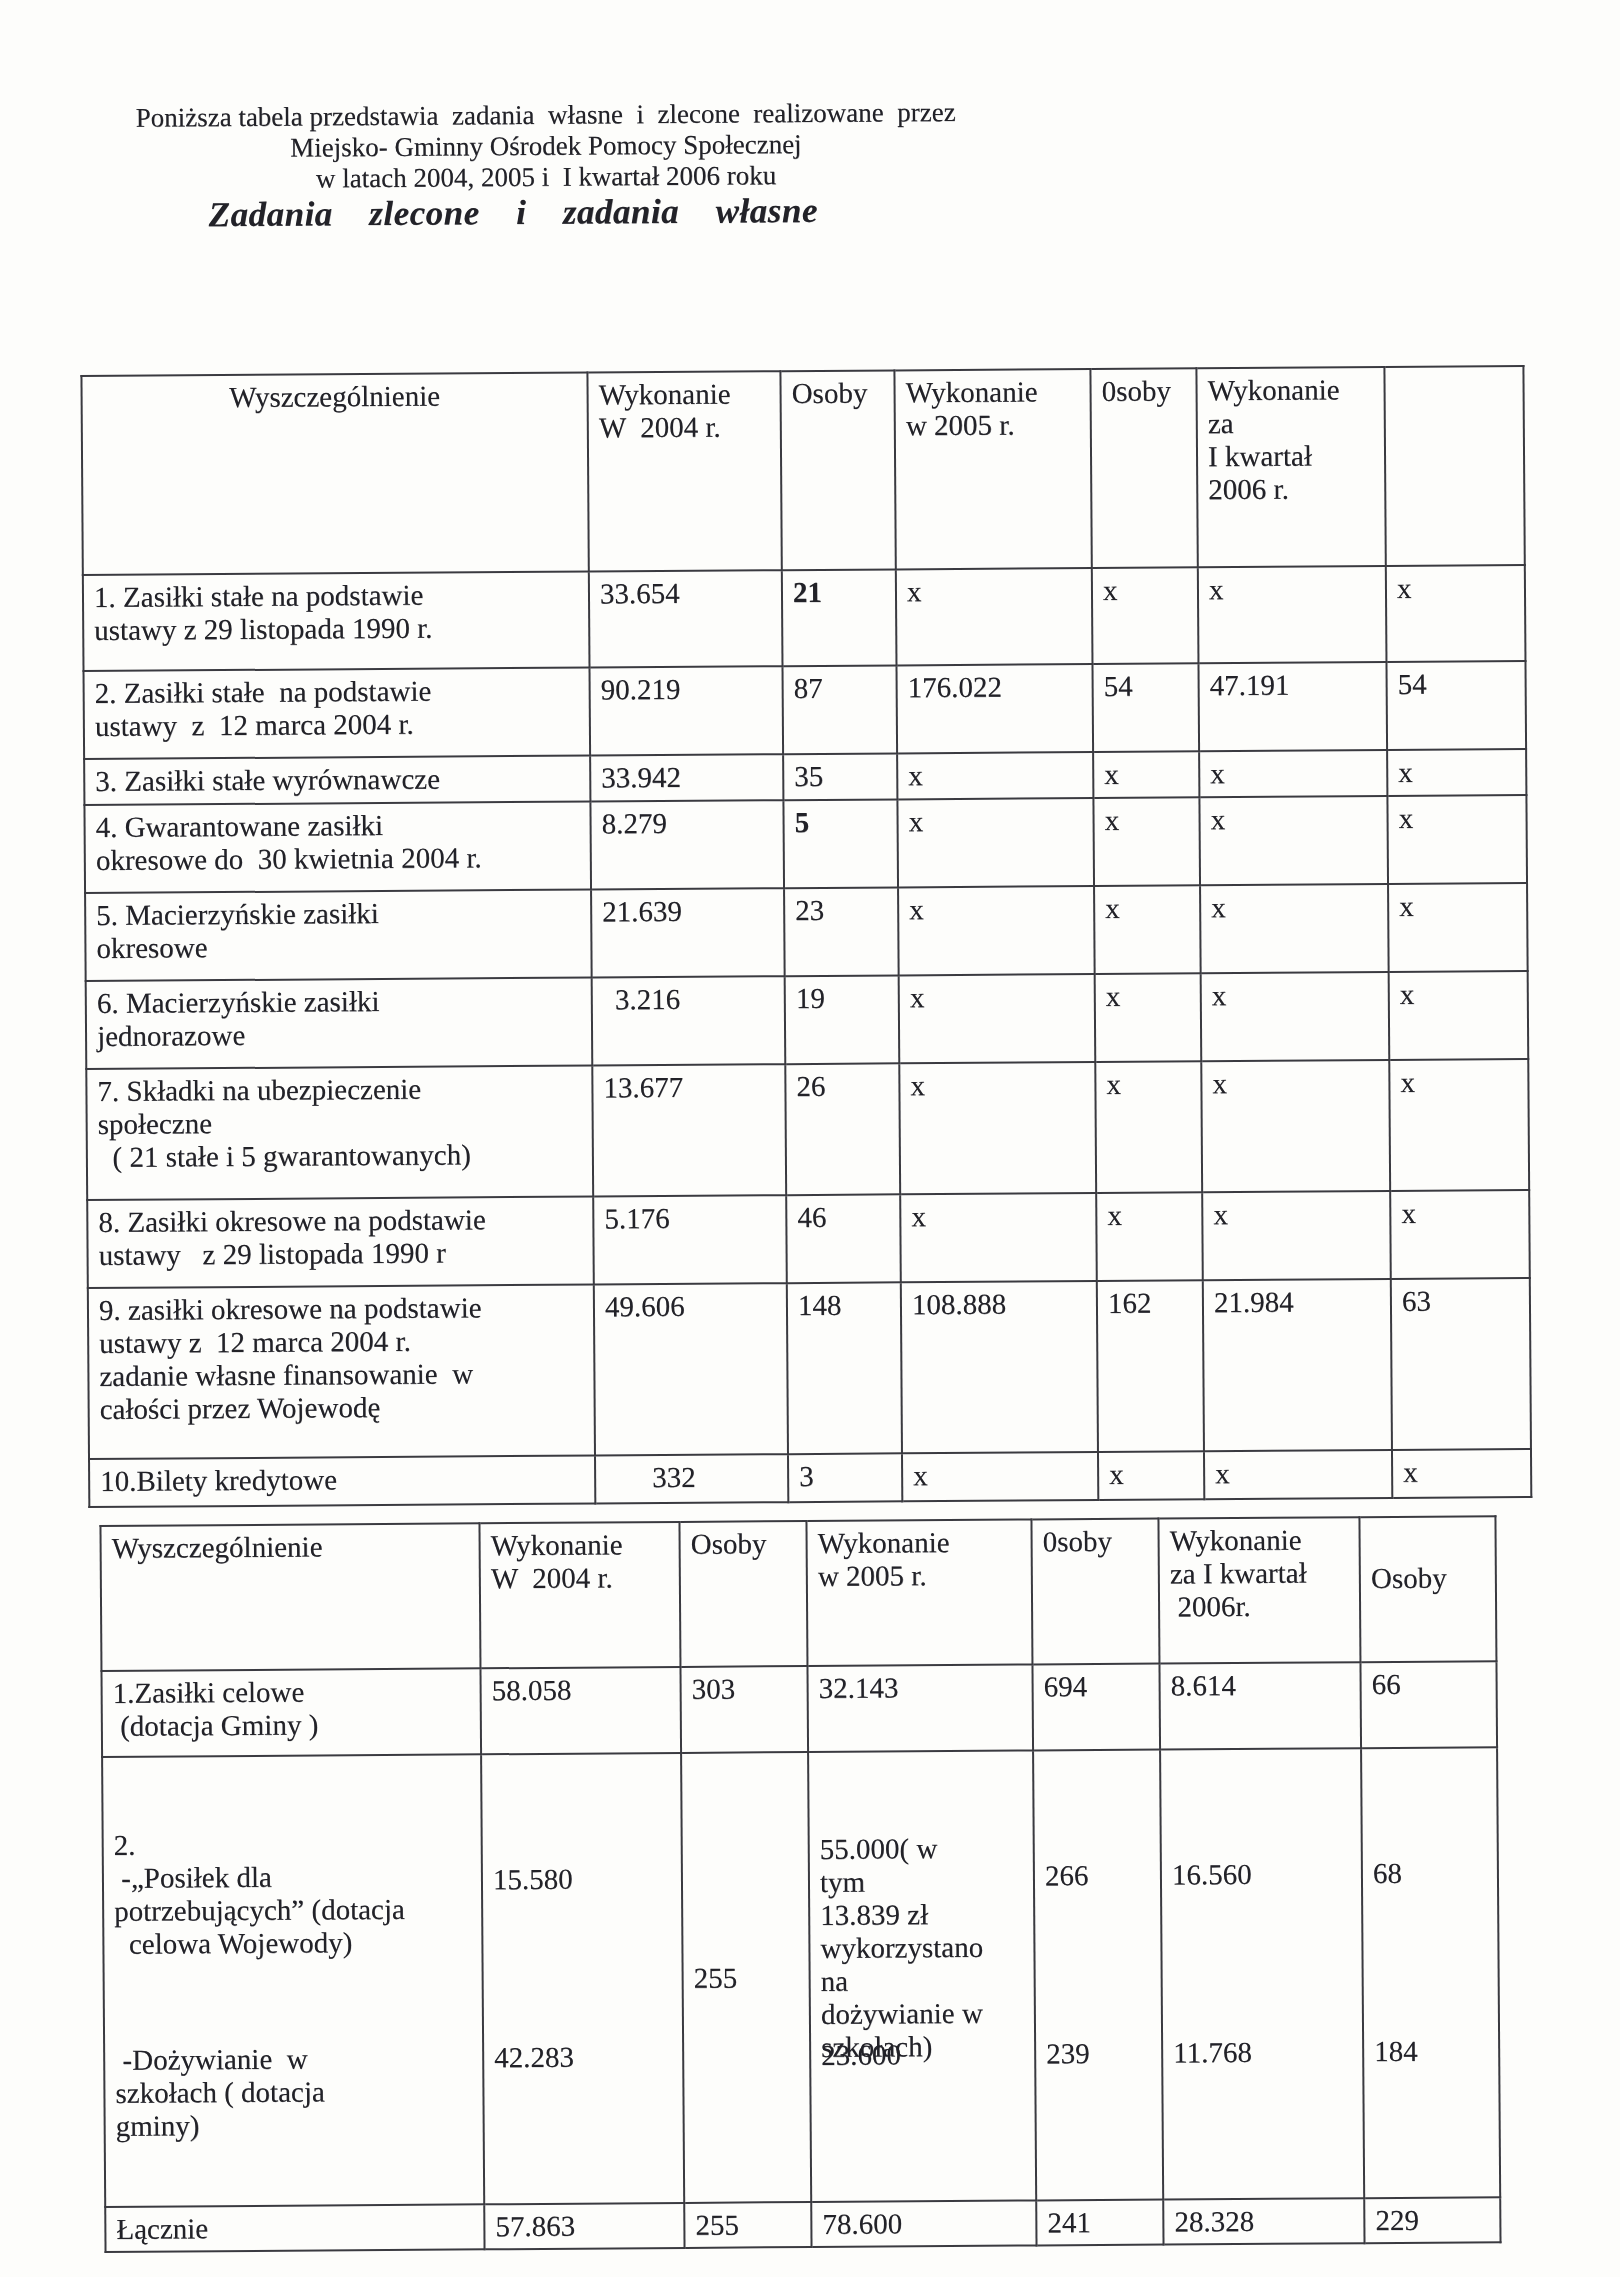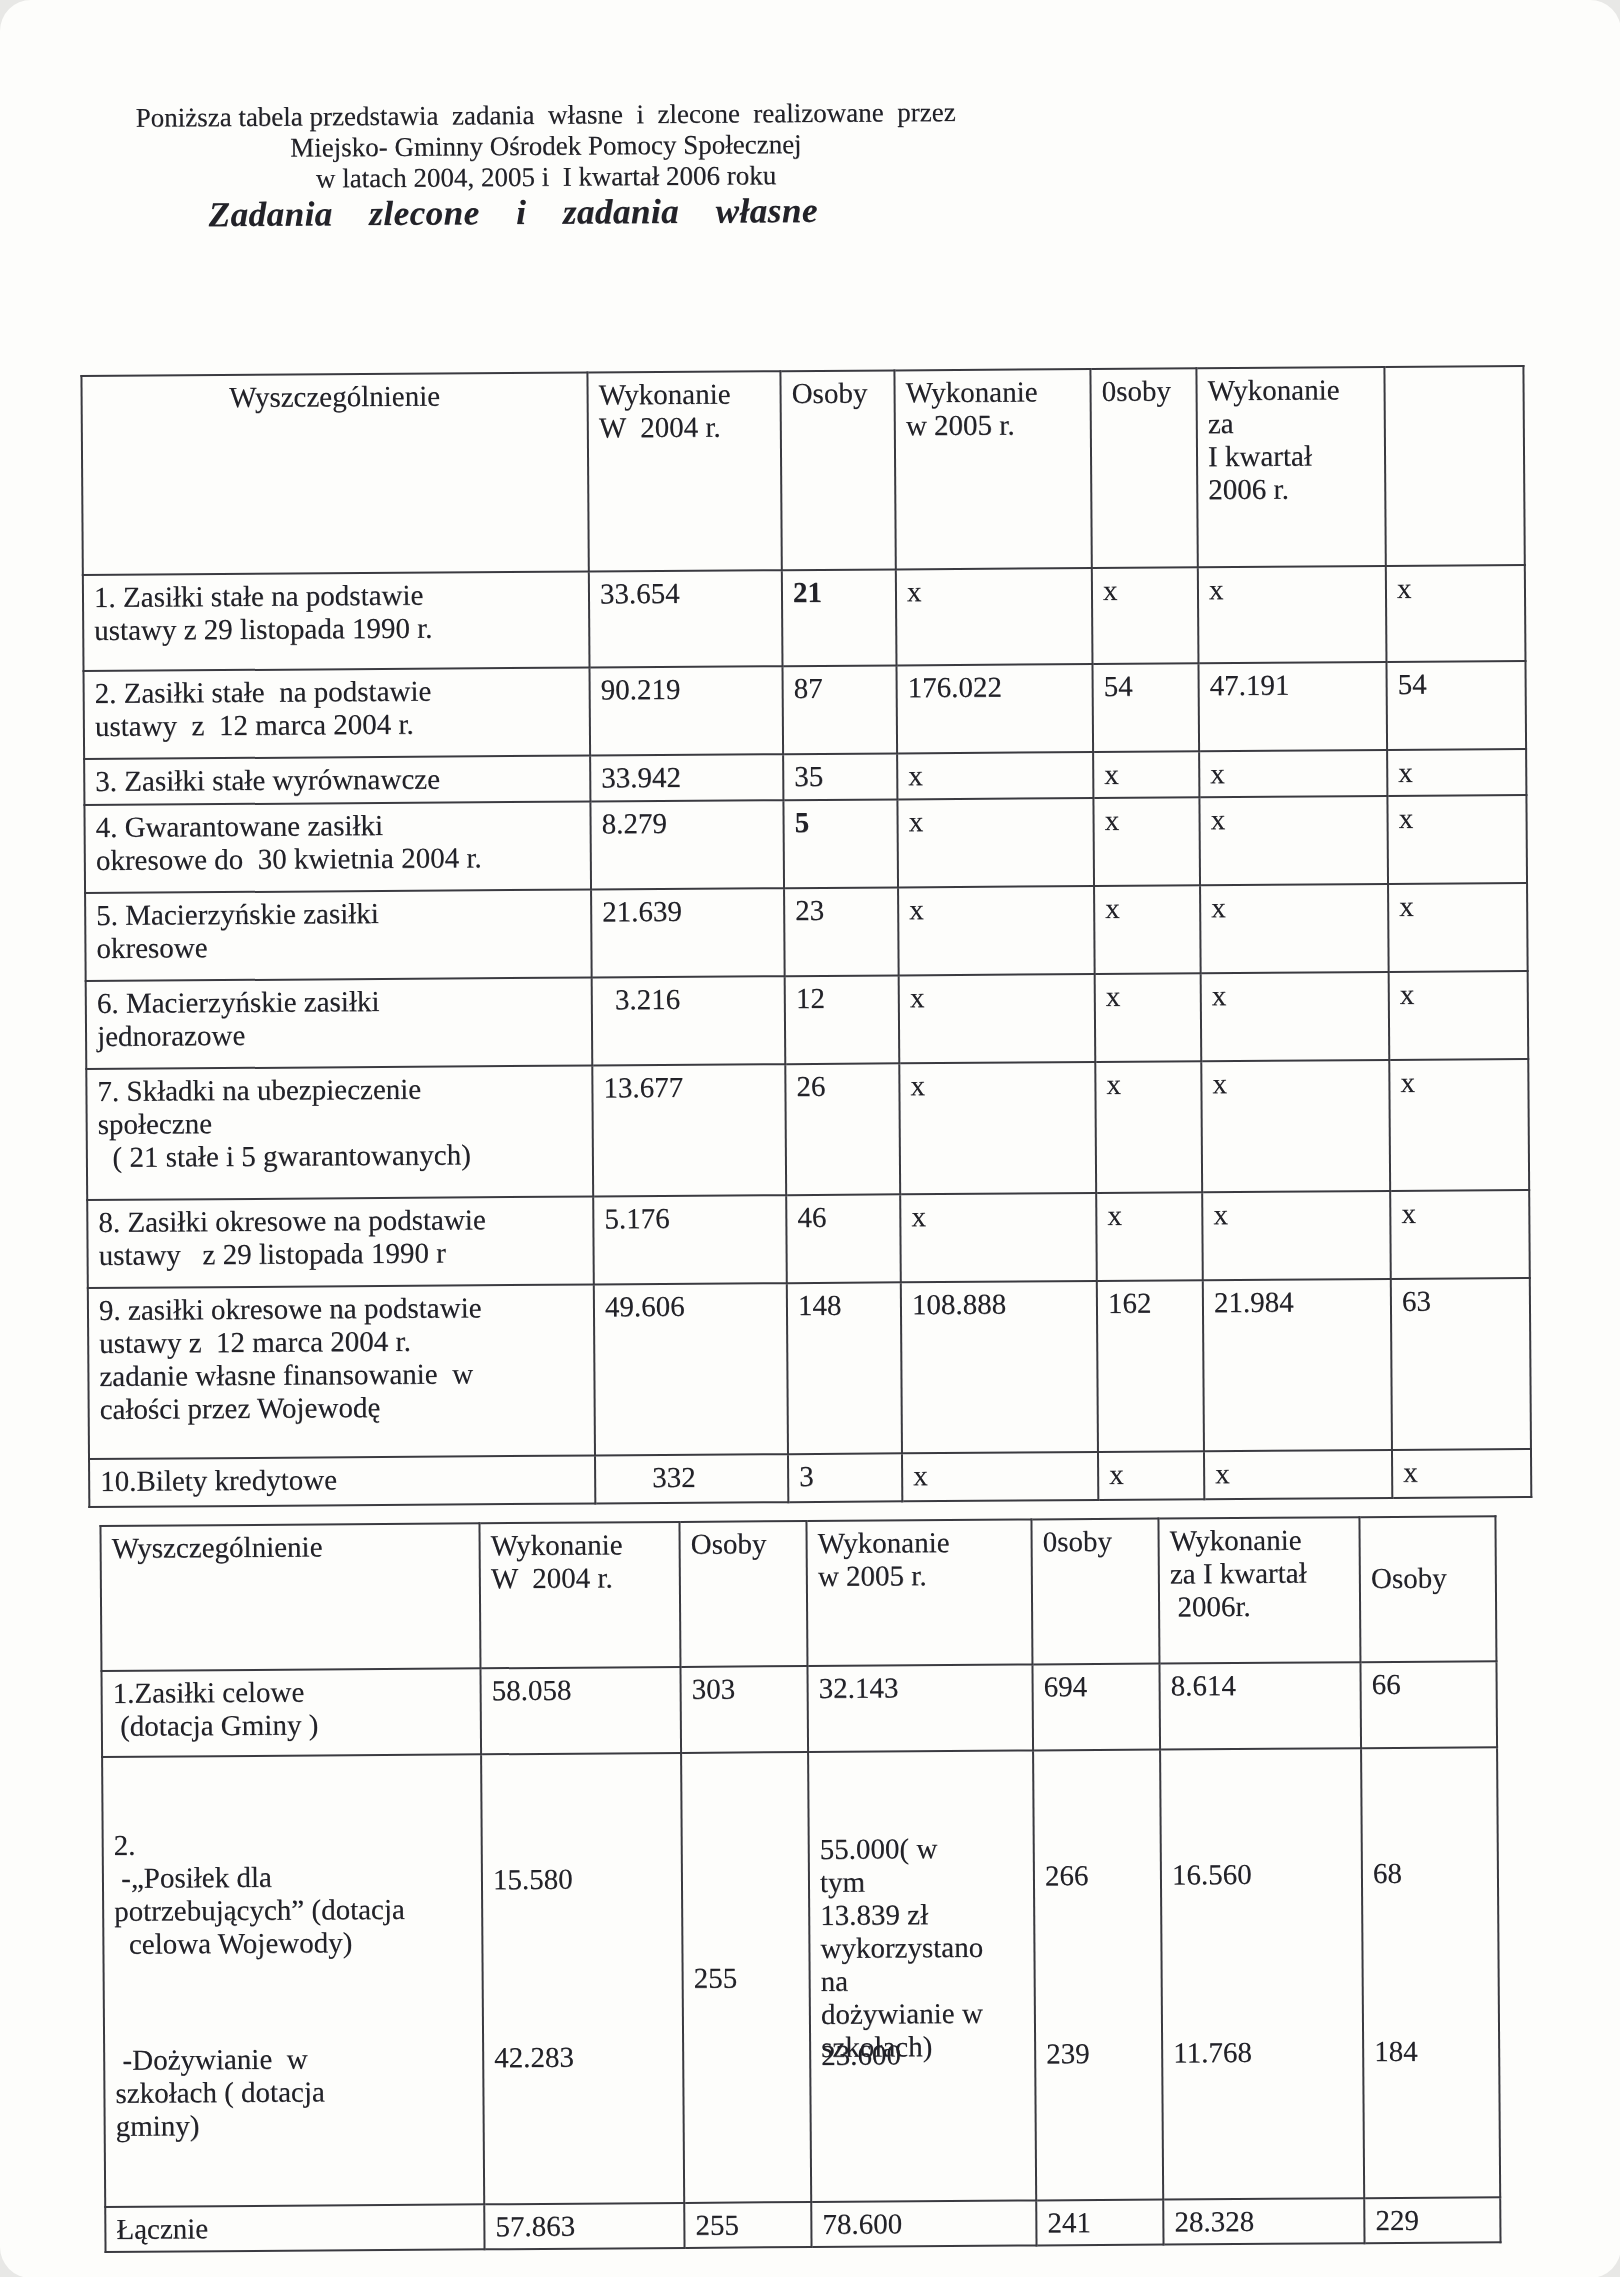--- a/index.html
+++ b/index.html
@@ -3,21 +3,20 @@
 <meta charset="utf-8">
 <style>
   html,body{margin:0;padding:0;background:#e8e8e6;}
   .page{
     position:relative;
     width:1621px;height:2278px;
     background:#fdfdfb;
     overflow:hidden;
     font-family:"Liberation Serif", serif;
     color:#222228;
-    border-radius:31px;
   }
   .doc{
     position:absolute;inset:0;
     transform:rotate(-0.4deg);
     transform-origin:50% 45%;
   }
   .intro{
     position:absolute;top:98px;left:0;width:1104px;
     text-align:center;
     font-size:27px;line-height:31px;
@@ -148,21 +147,21 @@
         <td>23</td>
         <td>x</td>
         <td>x</td>
         <td>x</td>
         <td>x</td>
       </tr>
       <tr style="height:88px">
         <td>6. Macierzyńskie zasiłki
 jednorazowe</td>
         <td class="ind-sm">3.216</td>
-        <td>12</td>
+        <td>19</td>
         <td>x</td>
         <td>x</td>
         <td>x</td>
         <td>x</td>
       </tr>
       <tr style="height:131px">
         <td>7. Składki na ubezpieczenie
 społeczne
   ( 21 stałe i 5 gwarantowanych)</td>
         <td>13.677</td>

